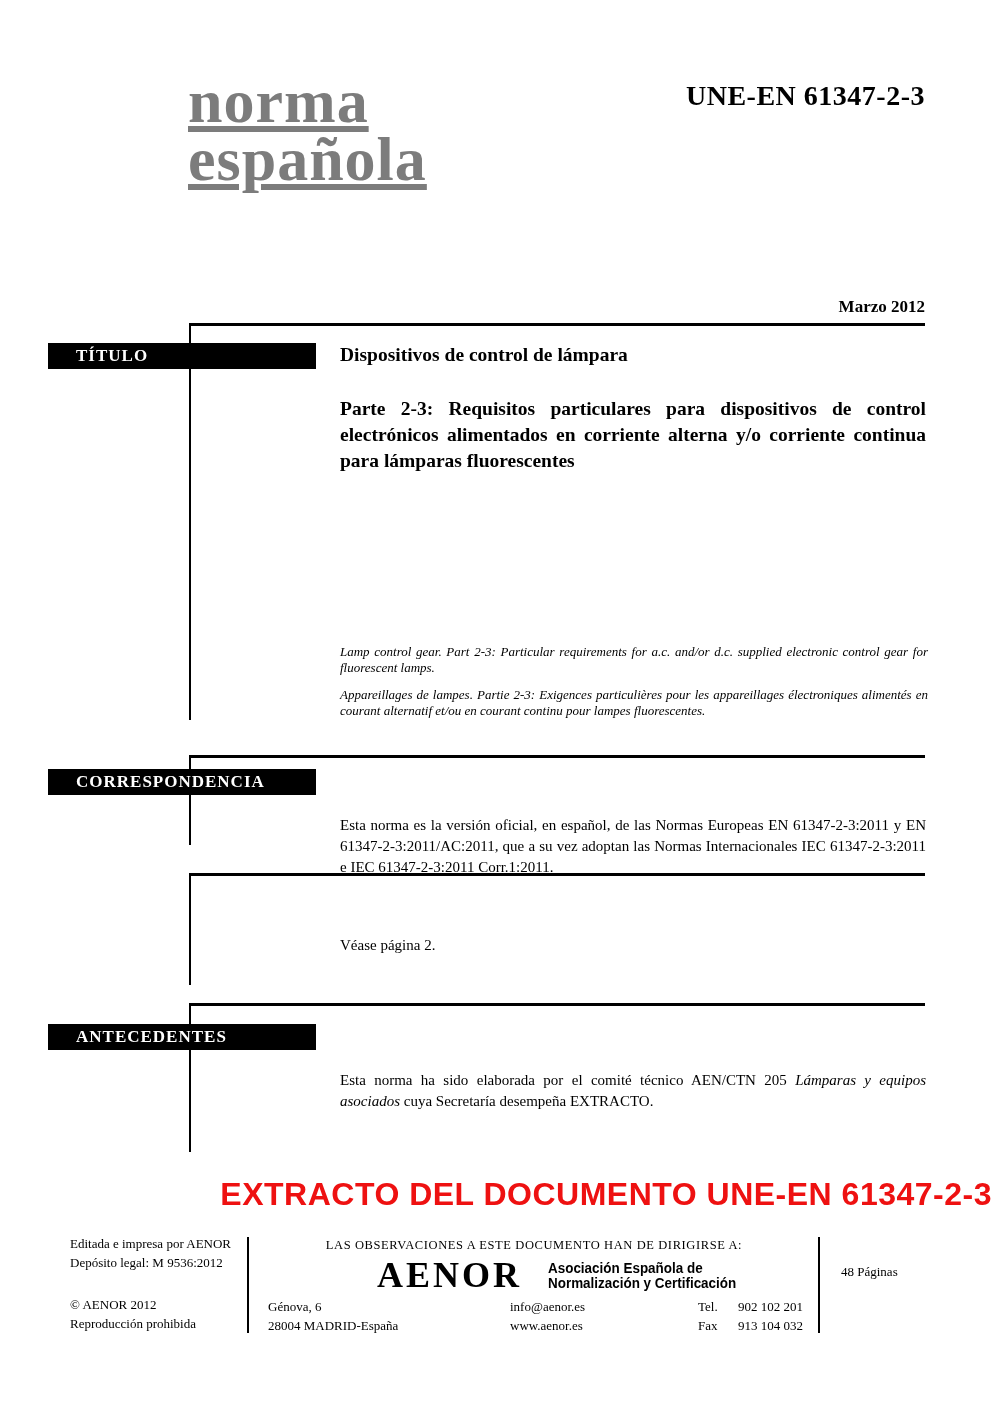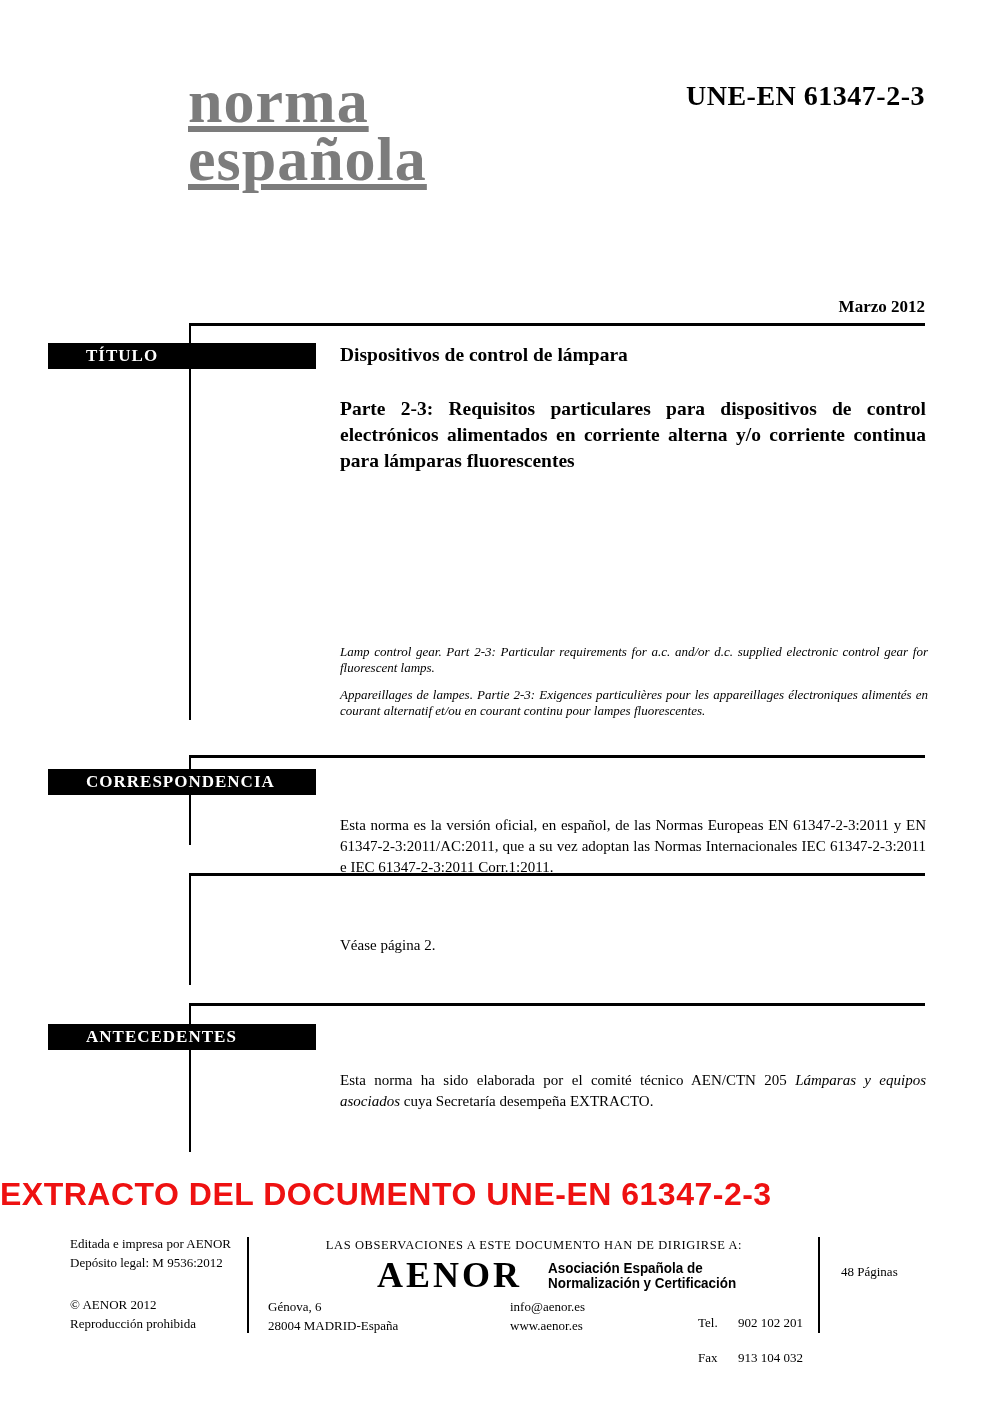--- a/index.html
+++ b/index.html
@@ -39,21 +39,21 @@
   
   .rule-h { background: #000; height: 3px; left: 189px; width: 736px; }
   .rule-v { background: #000; width: 2px; left: 189px; }
 
   
   .bar {
     left: 48px; width: 268px; height: 26px;
     background: #000; color: #fff;
     font-size: 17px; font-weight: bold;
     line-height: 26px;
-    padding-left: 38px;
+    padding-left: 28px;
     letter-spacing: 1px;
   }
 
   .main-title {
     left: 340px; top: 344px;
     font-size: 19.5px; font-weight: bold;
   }
   .subtitle {
     left: 340px; top: 396px; width: 586px;
     font-size: 19.5px; font-weight: bold;
@@ -66,21 +66,21 @@
   }
   .section-body {
     left: 340px; width: 586px;
     font-size: 15px;
     text-align: justify; line-height: 21px; margin-top: 48px;
   }
   .italic { font-style: italic; }
 
   .extract-notice {
     left: 0; top: 1176px; width: 992px;
-    text-align: left;
+    text-align: right;
     font-family: "Liberation Sans", sans-serif;
     font-size: 32px; font-weight: bold;
     color: var(--accent-red, #ee1111);
     letter-spacing: 0.5px;
   }
 
   
   .footer-divider { background: #000; width: 2px; top: 1237px; height: 96px; }
   .footer-small { font-size: 13px; line-height: 19px; }
   .obs-notice {
@@ -92,21 +92,21 @@
   .logo-text {
     font-size: 36px; font-weight: bold;
     letter-spacing: 3px; line-height: 38px;
   }
   .logo-tagline {
     margin-left: 26px; padding-top: 5px;
     font-family: "Liberation Sans", sans-serif;
     font-size: 14px; font-weight: bold; line-height: 15px;
     transform: scaleX(0.96); transform-origin: left top;
   }
-  .telfax-row { display: flex; margin-top: 16px; }
+  .telfax-row { display: flex; }
   .telfax-label { display: inline-block; width: 40px; }
   .footer-link { color: #000; text-decoration: none; }
 </style>
 </head>
 <body>
 
 <div class="page">
 
   <div class="abs brand">
     <div>norma</div>

